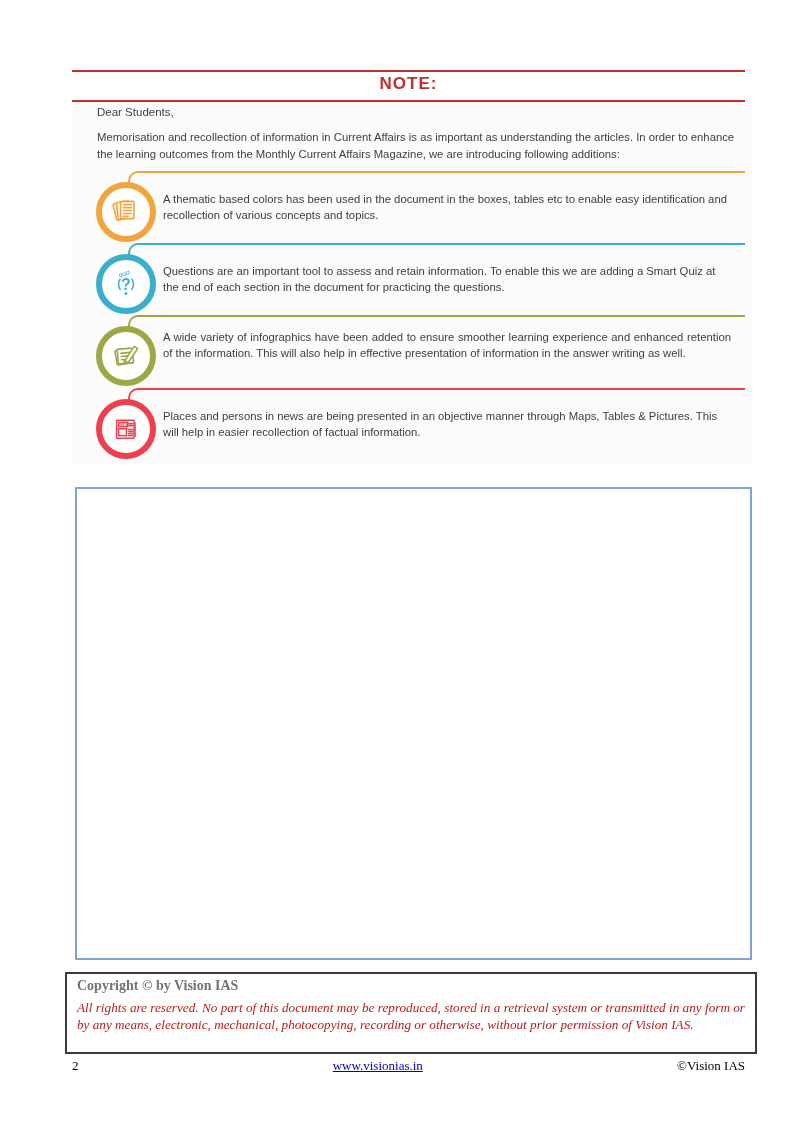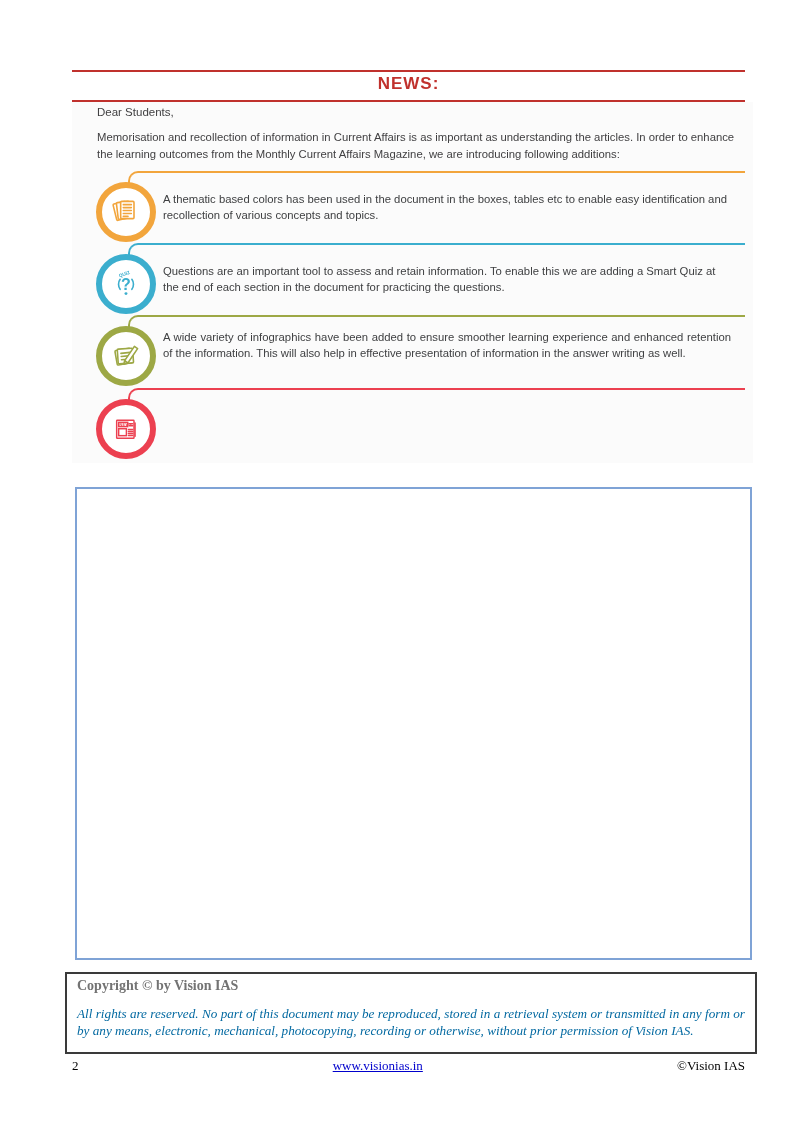--- a/index.html
+++ b/index.html
@@ -24,33 +24,33 @@
   .item-icon svg{display:block;}
   .item-text{position:absolute;left:91px;top:20px;width:568px;font-size:11.3px;
              line-height:1.45;color:#3f4042;}
   .item-3 .item-text{top:14px;text-align:justify;}
   .content-box{position:absolute;left:75px;top:487px;width:673px;height:469px;
                border:2px solid var(--box-blue);background:#fff;}
   .copyright-box{position:absolute;left:65px;top:972px;width:668px;height:70px;
                  border:2px solid #3a3a3a;padding:4px 10px;background:#fff;}
   .copyright-heading{font-family:"Liberation Serif",serif;font-weight:bold;font-size:14px;color:#737373;}
   .copyright-body{font-family:"Liberation Serif",serif;font-style:italic;font-size:13.2px;
-                  color:#0369a1;text-align:justify;line-height:1.3;margin-top:11px;}
+                  color:#b91c1c;text-align:justify;line-height:1.3;margin-top:5px;}
   .footer{position:absolute;left:72px;right:48px;top:1058px;display:flex;
           justify-content:space-between;align-items:baseline;
           font-family:"Liberation Serif",serif;font-size:13px;color:#000;}
   .footer-link{color:var(--link-blue);text-decoration:underline;cursor:pointer;}
 </style>
 </head>
 <body>
 
 <div class="page">
 
   <div class="rule rule-top"></div>
-  <div class="note-title">NEWS:</div>
+  <div class="note-title">NOTE:</div>
   <div class="rule rule-under"></div>
 
   <div class="note-section"></div>
 
   <div class="greeting">Dear Students,</div>
   <div class="intro">Memorisation and recollection of information in Current Affairs is as important as understanding the articles. In order to enhance the learning outcomes from the Monthly Current Affairs Magazine, we are introducing following additions:</div>
 
   <div class="item item-1" style="--accent: #F2A53C;">
     <div class="item-border"></div>
     <div class="item-icon">
@@ -98,20 +98,21 @@
       <svg width="32" height="32" viewBox="0 0 24 24" fill="none" stroke="currentColor" stroke-width="1.1" stroke-linecap="round">
         <rect x="5" y="5.5" width="13" height="13.5" rx="0.5" fill="#fff"></rect>
         <path d="M18.8 7.5 v10"></path>
         <rect x="6.5" y="7" width="6.8" height="3.2"></rect>
         <text x="7.2" y="9.6" font-size="2.7" font-weight="bold" fill="currentColor" stroke="none" letter-spacing="0.3" font-family="Liberation Sans, sans-serif">NEWS</text>
         <path d="M14.5 8h2.5M14.5 9.5h2.5"></path>
         <rect x="6.5" y="11.8" width="5.8" height="5.2"></rect>
         <path d="M13.8 12.3h3.2M13.8 13.8h3.2M13.8 15.3h3.2M13.8 16.8h3.2"></path>
       </svg>
     </div>
+    <div class="item-text">Places and persons in news are being presented in an objective manner through Maps, Tables &amp; Pictures. This will help in easier recollection of factual information.</div>
   </div>
 
   <div class="content-box"></div>
 
   <div class="copyright-box">
     <div class="copyright-heading">Copyright © by Vision IAS</div>
     <div class="copyright-body">All rights are reserved. No part of this document may be reproduced, stored in a retrieval system or transmitted in any form or by any means, electronic, mechanical, photocopying, recording or otherwise, without prior permission of Vision IAS.</div>
   </div>
 
   <div class="footer">

